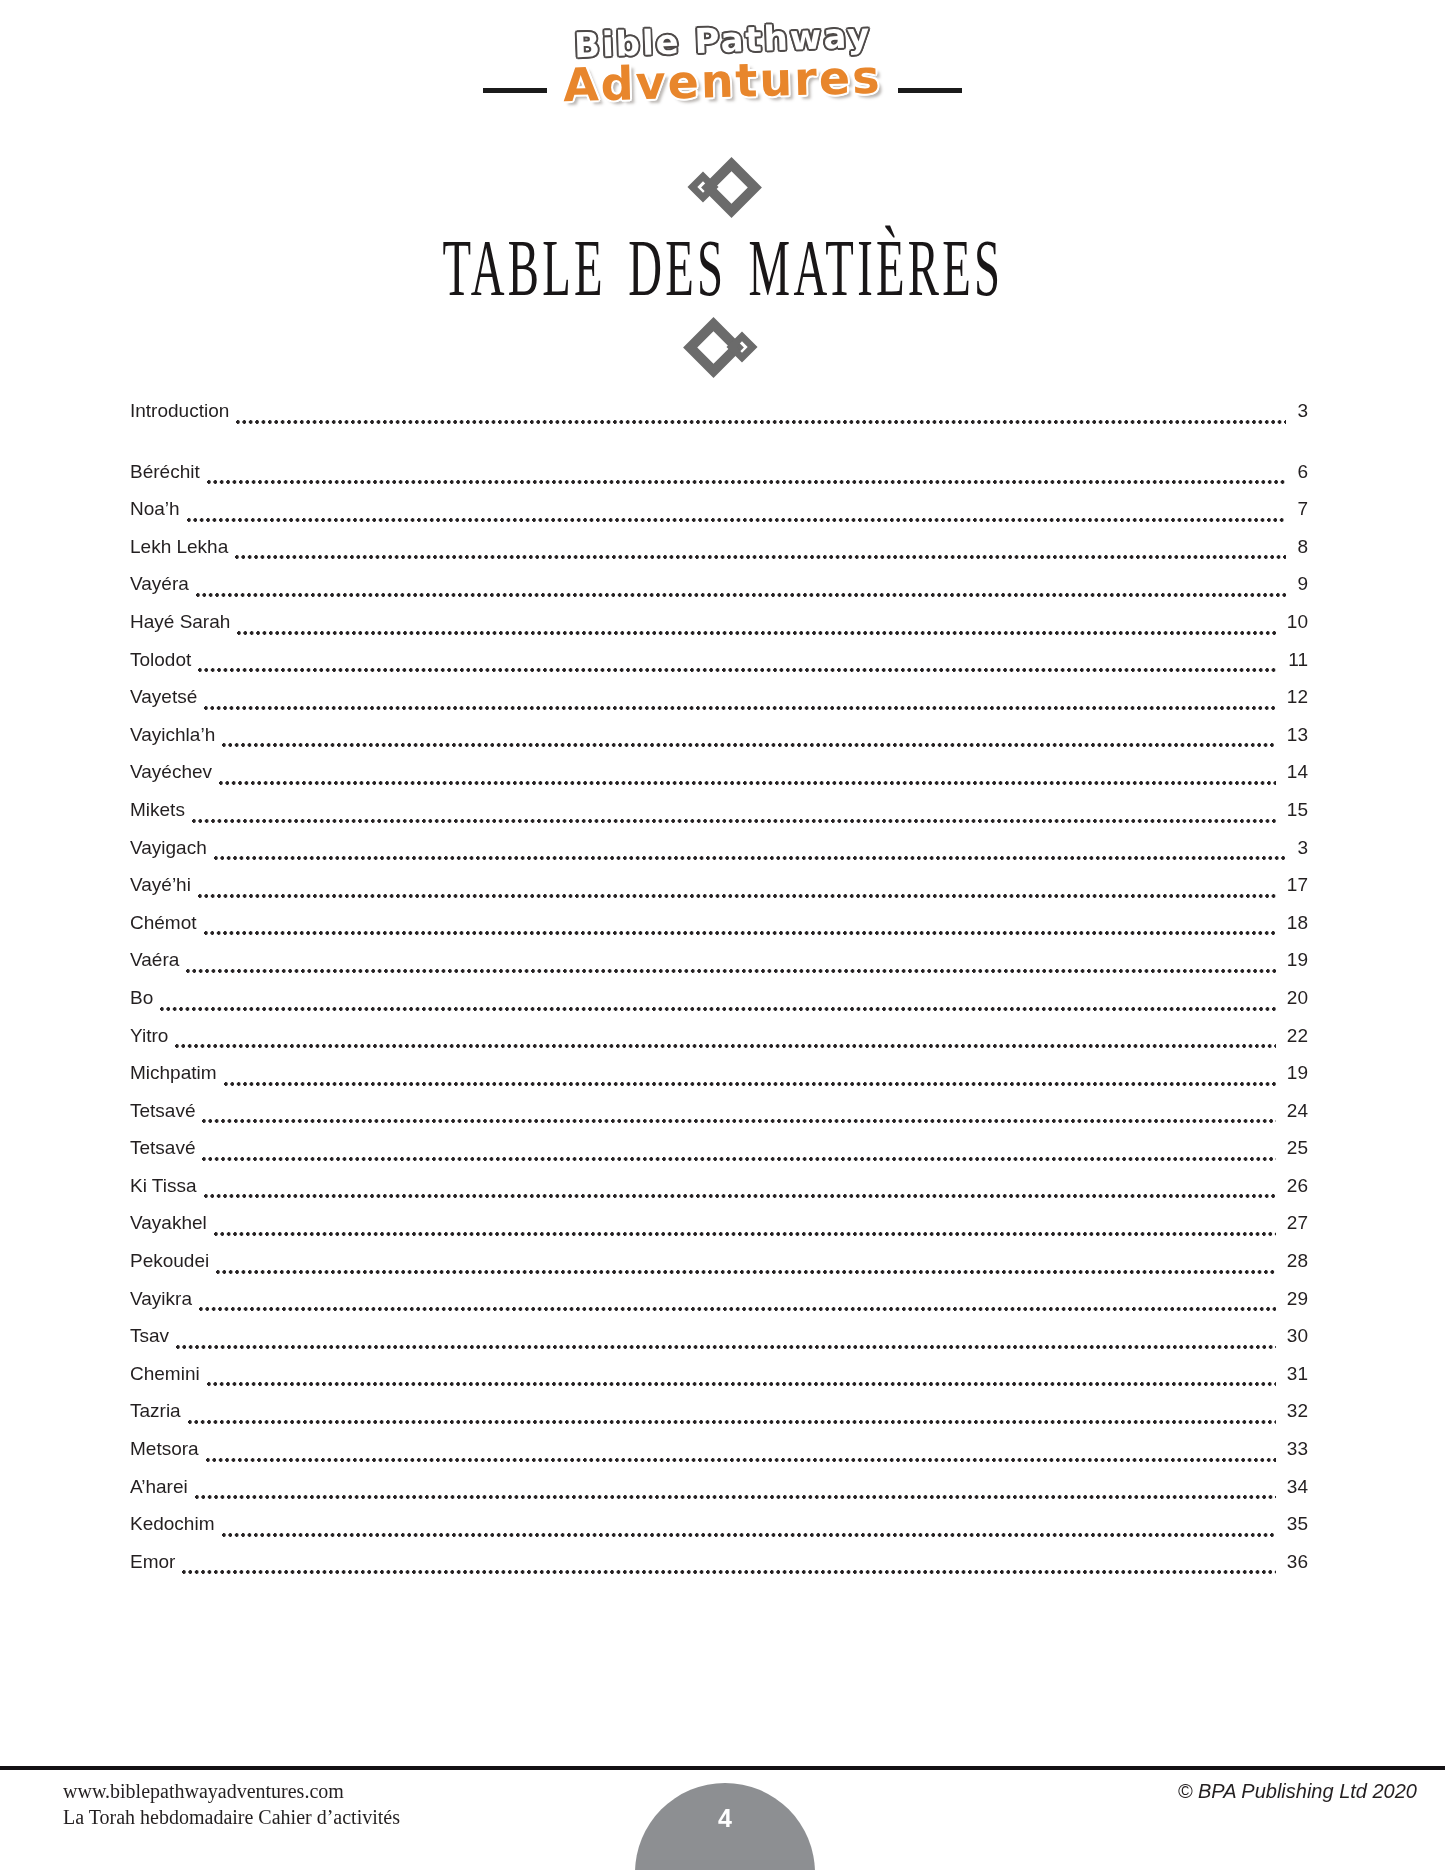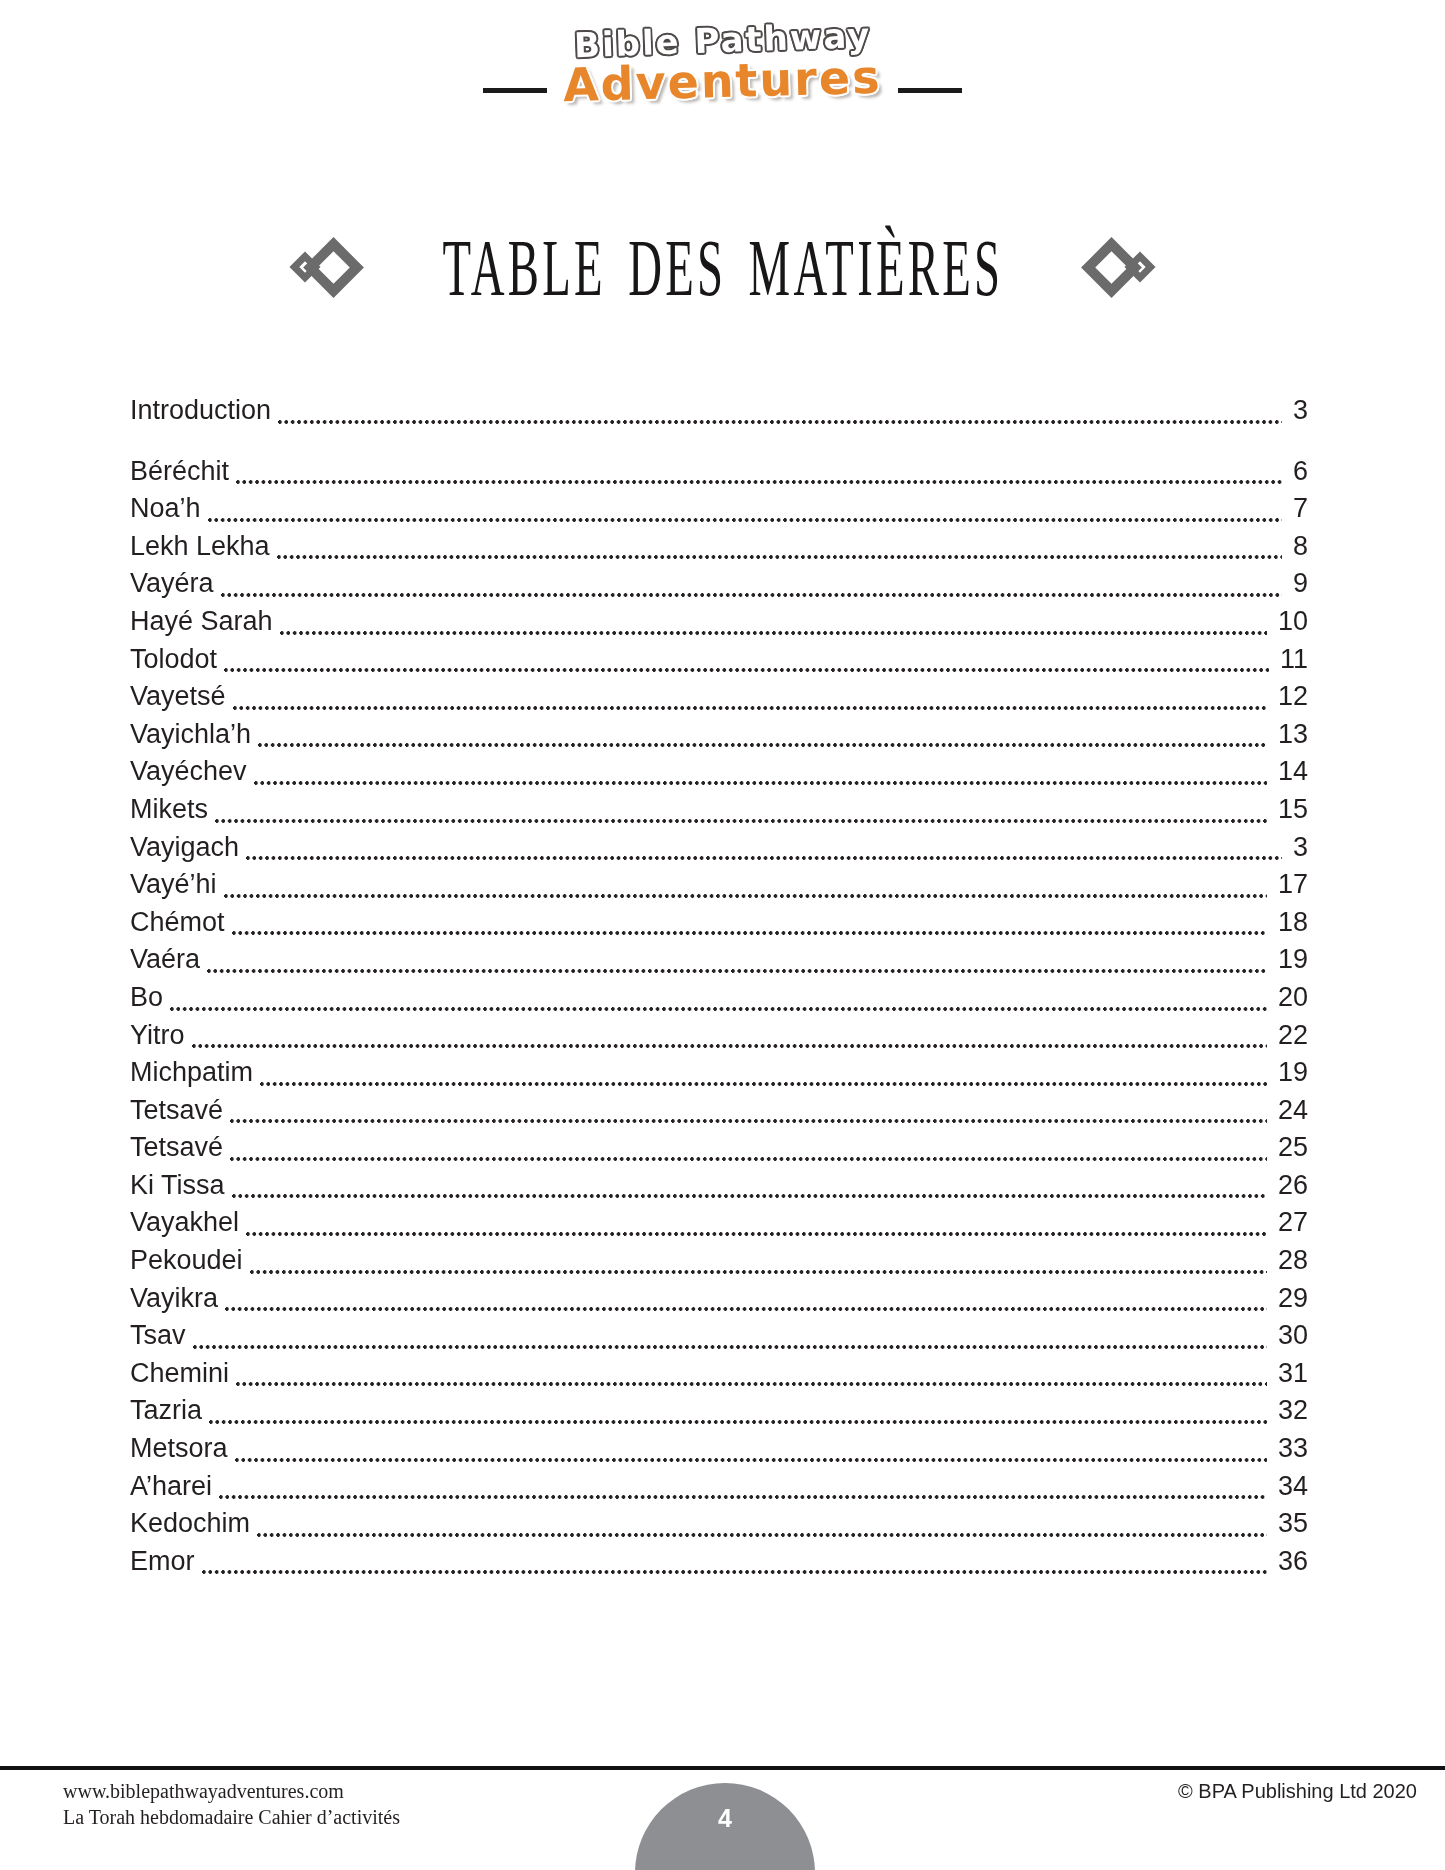--- a/index.html
+++ b/index.html
@@ -30,51 +30,51 @@
     text-shadow:
       2px 0 0 #ffffff, -2px 0 0 #ffffff, 0 2px 0 #ffffff, 0 -2px 0 #ffffff,
       1.5px 1.5px 0 #ffffff, -1.5px 1.5px 0 #ffffff,
       1.5px -1.5px 0 #ffffff, -1.5px -1.5px 0 #ffffff,
       4px 4px 3px rgba(60,50,40,0.35);
   }
 
   
   .title-row {
     position:absolute; top:212px; left:0; width:100%; height:110px;
-    display:flex; justify-content:center; align-items:center; gap:26px;
+    display:flex; justify-content:center; align-items:center; gap:26px;flex-direction:column;
   }
   .diamond-group { display:flex; align-items:center; }
   .diamond { transform:rotate(45deg); box-sizing:content-box; }
   .diamond.large { width:23px; height:23px; border:10px solid #6b6b6b; }
   .diamond.small { width:8px;  height:8px;  border:7px  solid #6b6b6b; }
   .group-left .small  { margin-right:-4px; }
   .group-right .small { margin-left:-4px; }
   .page-title {
     font-family:"Liberation Serif", serif; font-size:57px; font-weight:400;
     color:#191617; letter-spacing:4px; word-spacing:9px; white-space:nowrap;
     transform:scale(0.82,1.40); transform-origin:center;
   }
 
   
-  .toc { position:absolute; left:130px; top:392px; width:1178px; font-size:27px; }
+  .toc { position:absolute; left:130px; top:392px; width:1178px; font-size:19px; }
   .toc-row { display:flex; height:37.6px; line-height:37.6px; }
   .toc-entries { margin-top:23px; }
   .toc-name { white-space:nowrap; padding-right:5px; }
   .toc-dots { flex:1; position:relative; }
   .toc-dots::after {
     content:""; position:absolute; left:2px; right:3px; bottom:6px; height:4px;
     background-image:radial-gradient(circle at 2px 2px, #262223 1.7px, transparent 2px);
     background-size:6.4px 4px; background-repeat:repeat-x;
   }
   .toc-num { white-space:nowrap; padding-left:8px; }
 
   
   .footer-divider { position:absolute; top:1766px; left:0; width:1445px; height:4px; background:#141114; }
   .footer-left  { position:absolute; left:63px; top:1778px; font-size:20px; line-height:26px;font-family:Liberation Serif, serif; }
-  .footer-right { position:absolute; right:28px; top:1780px; font-size:20px; }
+  .footer-right { position:absolute; right:28px; top:1780px; font-size:20px;font-style:italic; }
   .page-circle {
     position:absolute; left:635px; top:1783px; width:180px; height:180px;
     border-radius:50%; background:#8d8f92; text-align:center;
   }
   .page-circle .num {
     display:block; margin-top:20px; color:#ffffff;
     font-size:25px; font-weight:700; line-height:30px;
   }
 </style>
 </head>

